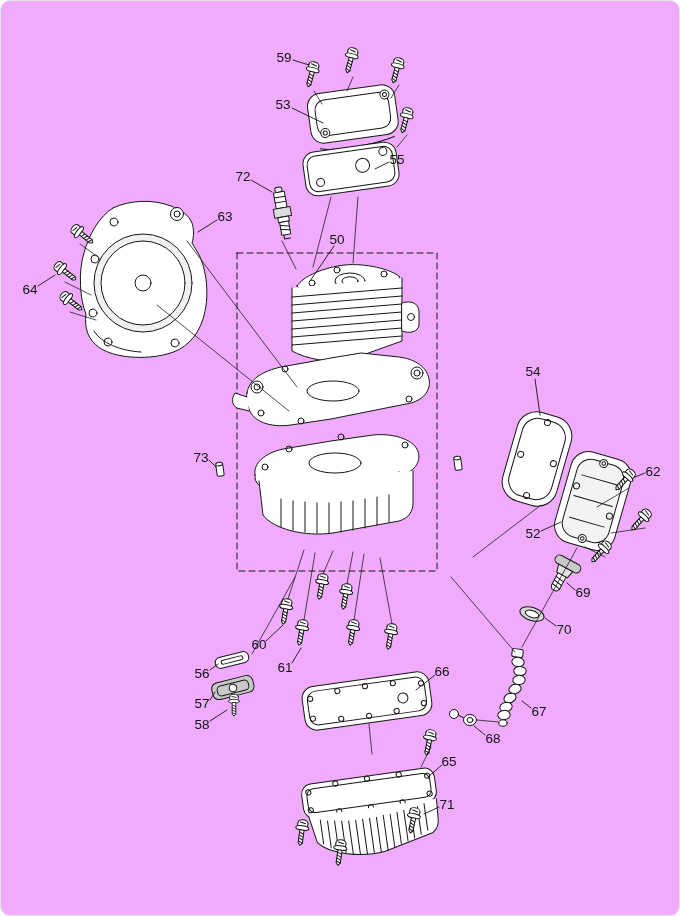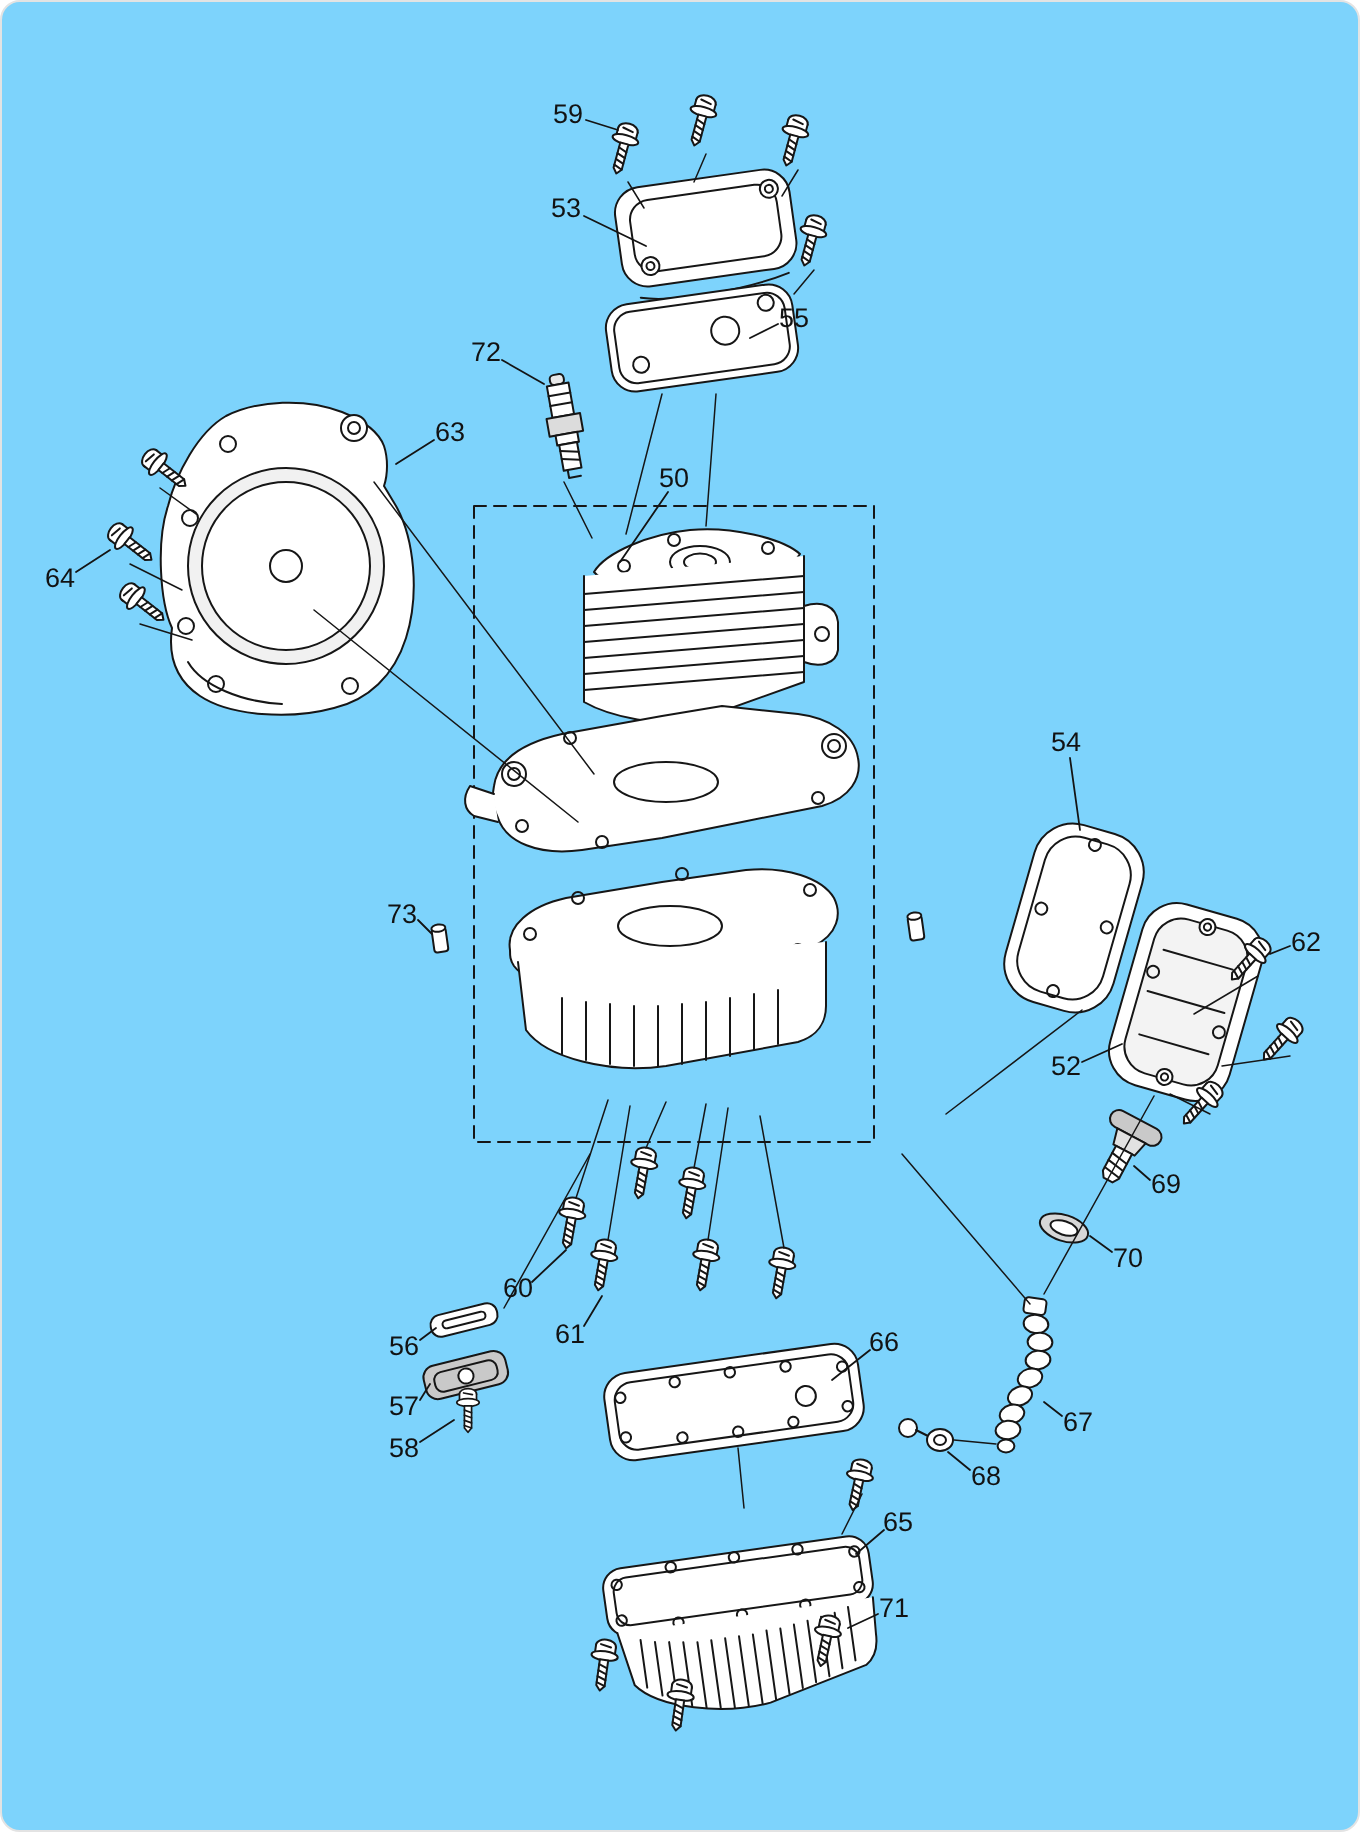--- a/index.html
+++ b/index.html
@@ -1,16 +1,16 @@
 <!DOCTYPE html>
 <html><head>
 <meta charset="utf-8">
 <style>
   html,body{margin:0;padding:0;background:#ffffff;}
-  .frame{width:680px;height:916px;position:relative;background:#7dd3fc;overflow:hidden;
+  .frame{width:680px;height:916px;position:relative;background:#f0abfc;overflow:hidden;
          border:1px solid #e3e3e3;border-radius:10px;box-sizing:border-box;}
   svg{display:block;}
   .part-label{font-family:"Liberation Sans",sans-serif;font-size:13.5px;fill:#121212;
               text-anchor:middle;dominant-baseline:central;}
   .leader{stroke:#141414;stroke-width:0.9;}
 </style>
 </head>
 <body>
 
 <div class="frame">

